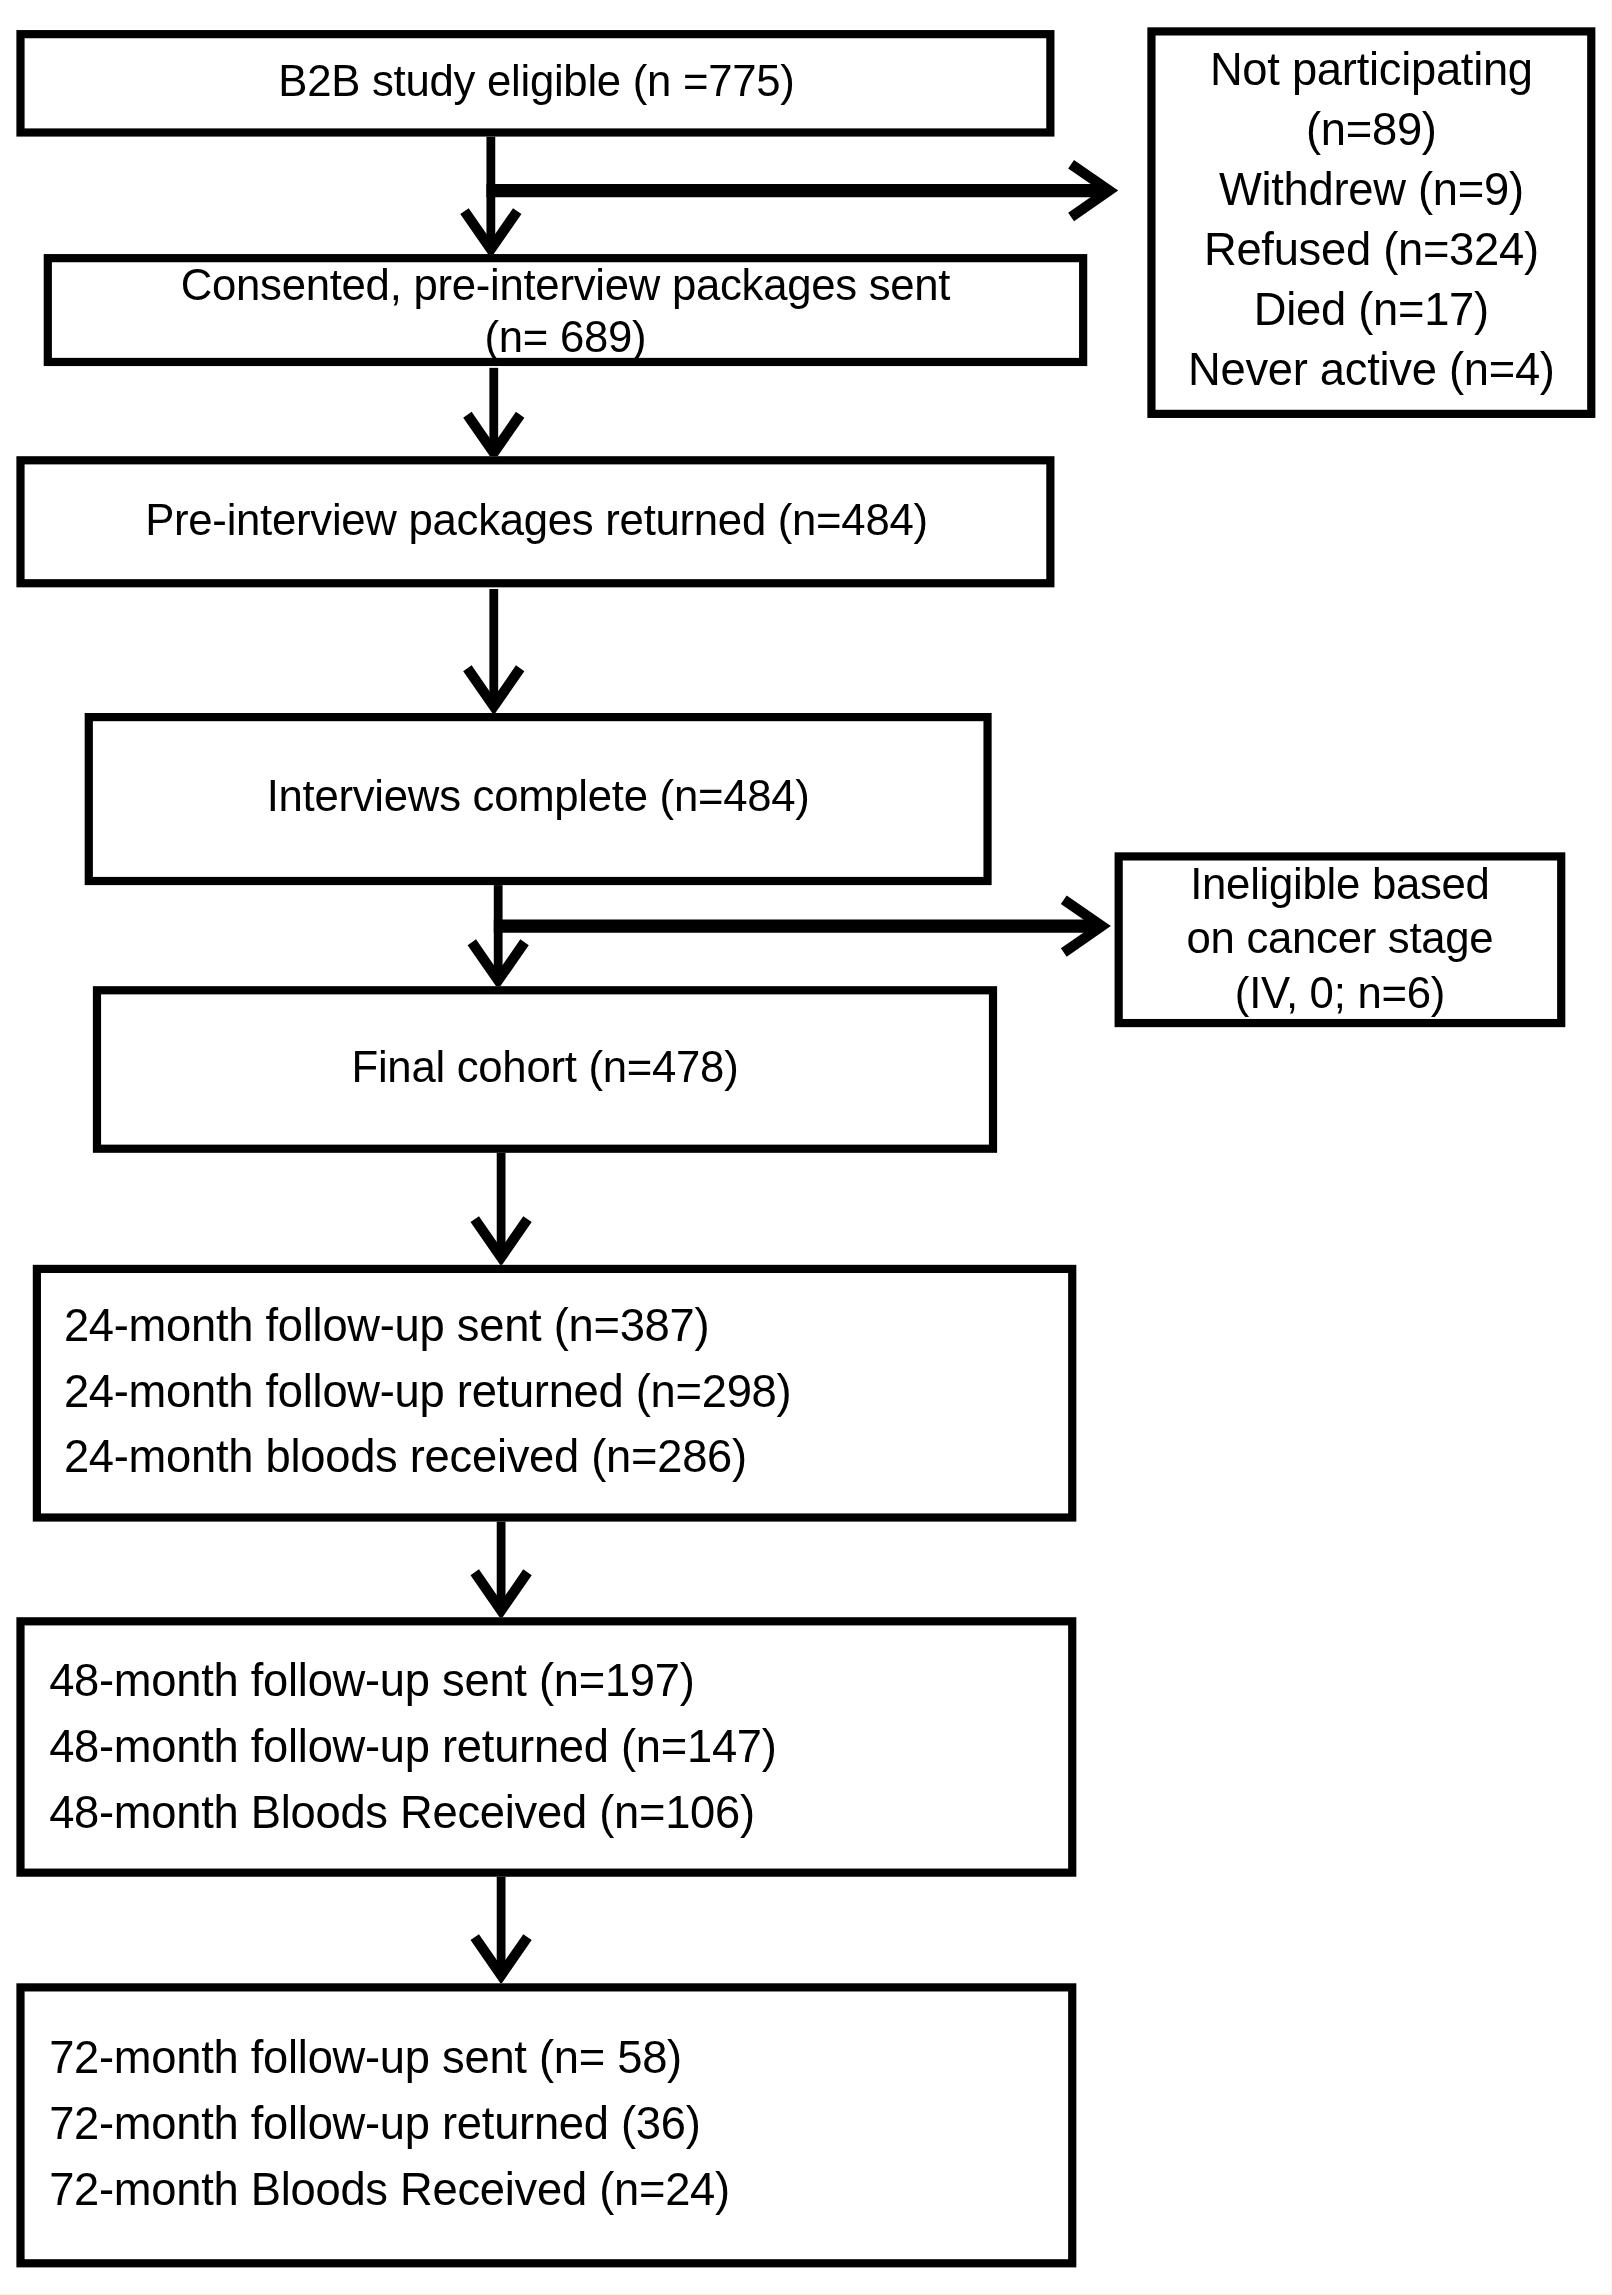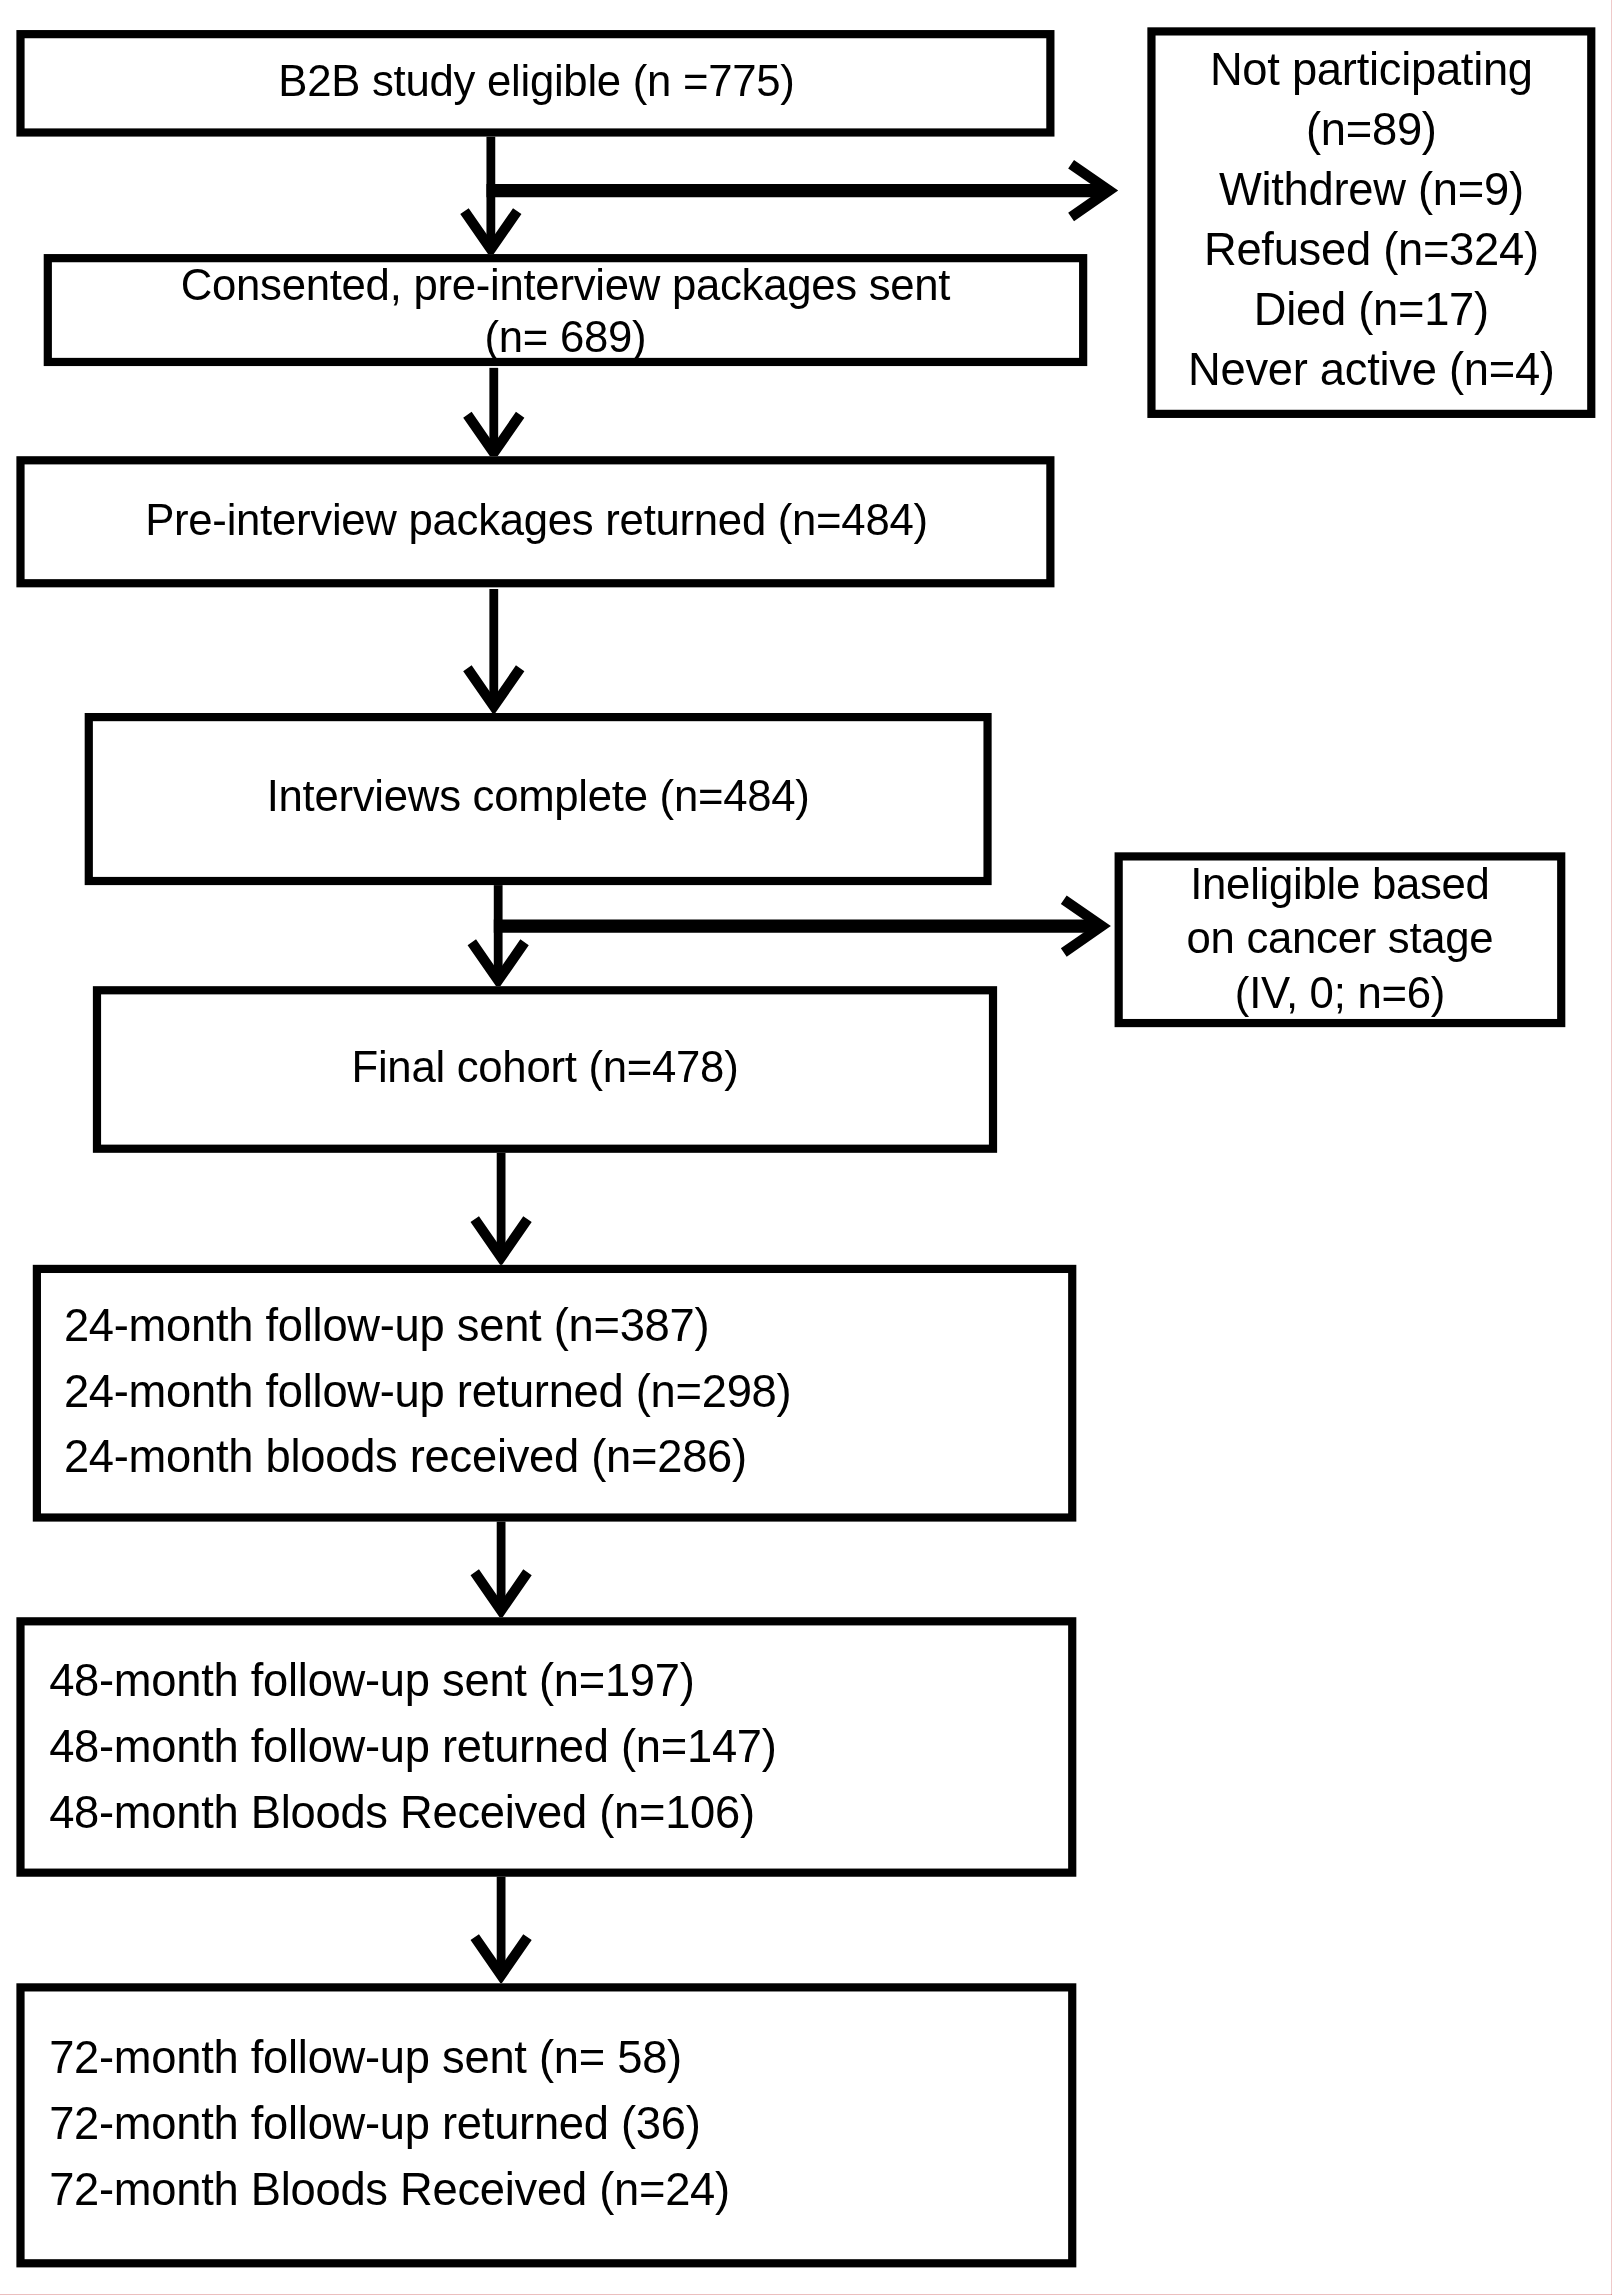--- a/index.html
+++ b/index.html
@@ -1,17 +1,17 @@
 <!DOCTYPE html>
 <html style="font-size:8.6px"><head>
 <meta charset="utf-8">
 <style>
   html, body { margin:0; padding:0; background:#ffffff; }
   .stage {
-    width:1613px; height:2295px; overflow:hidden; background:#b91c1c;
+    width:1613px; height:2295px; overflow:hidden; background:#fde047;
     font-family:"Liberation Sans", sans-serif;
   }
   .canvas {
     position:relative; width:590px; height:840px; background:#ffffff;
     transform:scale(2.7318); transform-origin:0 0;
     color:#000;
   }
   .arrows { position:absolute; left:0; top:0; pointer-events:none; }
   .arrows line, .arrows path { stroke:#000; fill:none; }
   .vline { stroke-width:6; }

